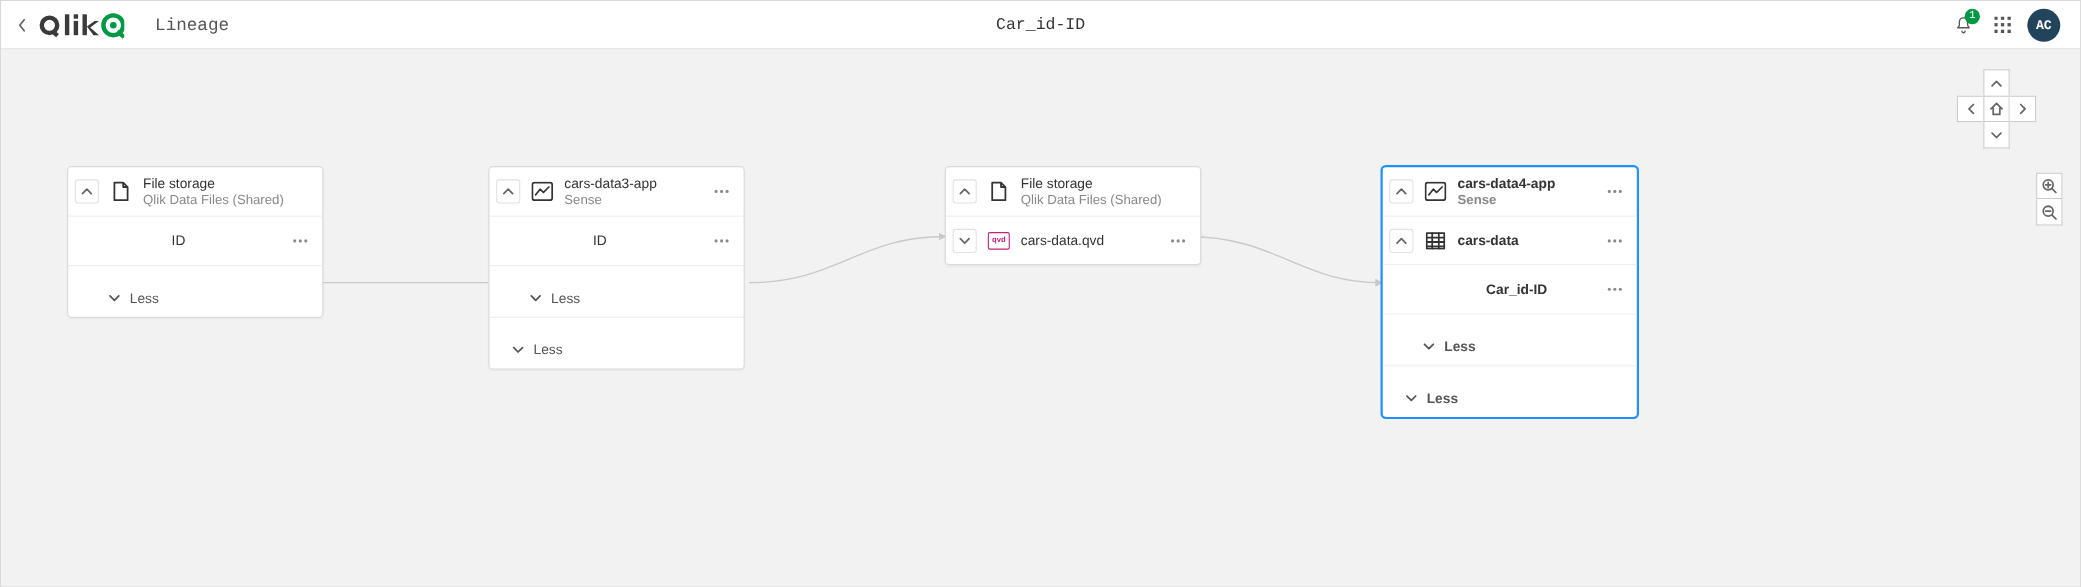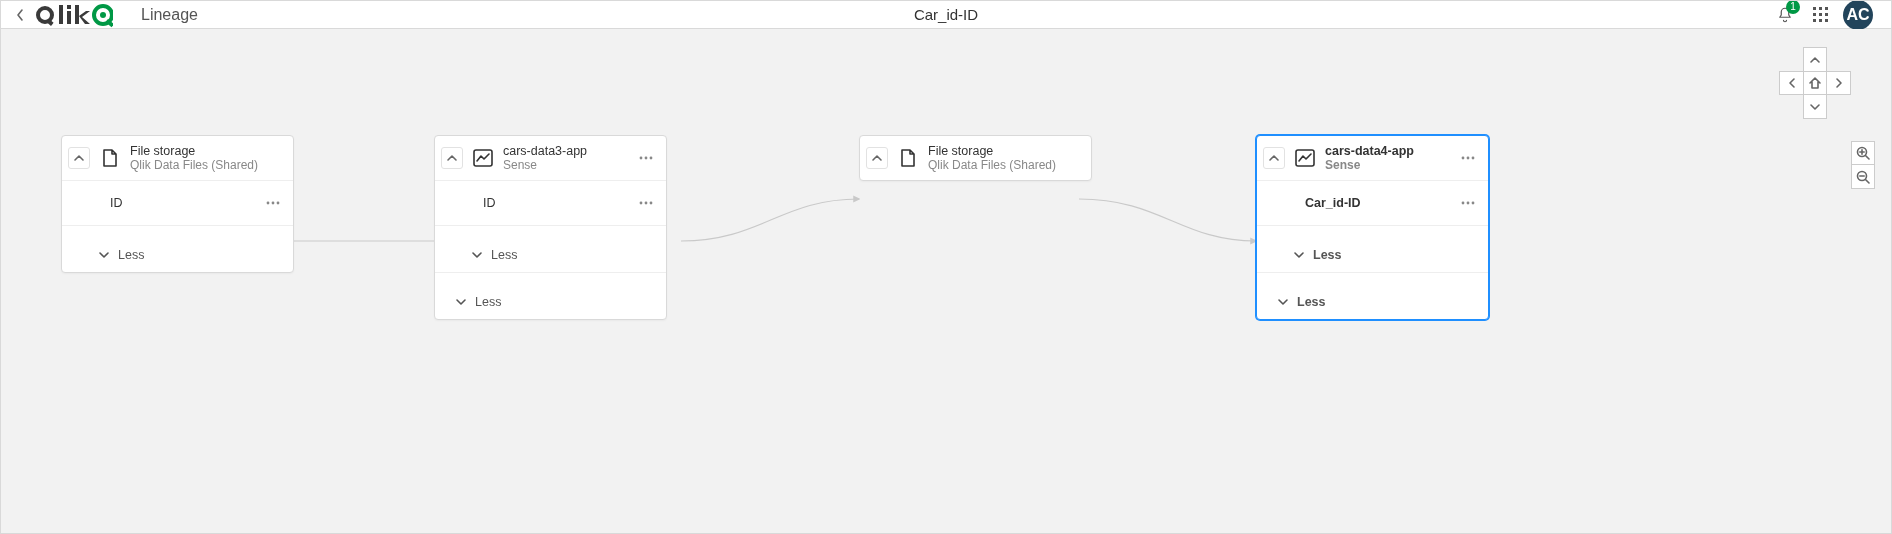--- a/index.html
+++ b/index.html
@@ -24,26 +24,27 @@
   }
   .app {
     width: 1892px; height: 534px;
     border: 1px solid var(--border);
     display: flex; flex-direction: column;
     overflow: hidden;
   }
 
   
   .topbar {
-    height: 28px;
+    height: 44px;
     border-bottom: 1px solid var(--border);
     display: flex; align-items: center;
     background: #fff;
     padding: 0 8px 0 0;
     position: relative;
+    font-family: Liberation Mono, monospace;
   }
   .back-area {
     display: flex; align-items: center; gap: 6px;
     padding-left: 10px;
   }
   .back-btn {
     width: 18px; height: 32px;
     display: flex; align-items: center; justify-content: center;
     color: #666;
     cursor: pointer;
@@ -87,21 +88,21 @@
   .apps-btn {
     width:28px; height:28px;
     display:flex; align-items:center; justify-content:center;
     color:#555;
   }
   .avatar {
     width:30px; height:30px; border-radius:50%;
     background: var(--accent-dark);
     color:#fff;
     display:flex; align-items:center; justify-content:center;
-    font-size:16px; font-weight:600;
+    font-size:12px; font-weight:600;
   }
 
   
   .canvas {
     flex:1;
     background: var(--bg);
     position: relative;
     overflow: hidden;
   }
   svg.connectors {
@@ -177,21 +178,21 @@
     cursor:pointer;
     flex-shrink:0;
   }
   .fieldrow {
     border-top:1px solid #eee;
     padding: 10px 8px 10px 44px;
     display:flex; align-items:center;
     font-size: 12.5px;
     color:#333;
   }
-  .fieldrow.indent2 { padding-left: 48px; }
+  .fieldrow.indent2 { padding-left: 94px; }
   .fieldrow .more { margin-left:auto; }
   .lessrow {
     border-top:1px solid #eee;
     padding: 22px 8px 10px 20px;
     display:flex; align-items:center; gap:8px;
     font-size: 12.5px;
     color:#555;
     cursor:pointer;
   }
   .lessrow.inner { padding-left: 36px; }
@@ -346,21 +347,21 @@
         </div>
       </div>
       <div class="lessrow inner">
         <svg width="12" height="12" viewBox="0 0 12 12">
             <path class="sv" d="M2 4 L6 8 L10 4"></path>
           </svg>
         <span>Less</span>
       </div>
     </div>
 
-    <div class="node" style="left:433px; top:106px;">
+    <div class="node" style="left:443px; top:106px;">
       <div class="nhead">
         <div class="chev">
           <svg width="12" height="12" viewBox="0 0 12 12">
               <path class="sv" d="M2 8 L6 4 L10 8"></path>
             </svg>
         </div>
         <div class="icon-box">
           <svg width="20" height="18" viewBox="0 0 20 18">
               <rect x="1" y="1" width="18" height="16" rx="2" class="sv" stroke="#009845"></rect>
               <path d="M4 12 L8 7 L11 10 L16 5" class="sv" stroke="#009845"></path>
@@ -412,20 +413,40 @@
         <div class="icon-box">
           <svg width="18" height="20" viewBox="0 0 18 20">
               <path class="sv" d="M3 2 h8 l4 4 v12 H3 Z M11 2 v4 h4" stroke="#888"></path>
             </svg>
         </div>
         <div class="nlabels">
           <div class="t">File storage</div>
           <div class="s">Qlik Data Files (Shared)</div>
         </div>
       </div>
+      <div class="nhead child">
+        <div class="chev">
+          <svg width="12" height="12" viewBox="0 0 12 12">
+              <path class="sv" d="M2 4 L6 8 L10 4"></path>
+            </svg>
+        </div>
+        <div class="icon-box">
+            <div class="icon-qvd">qvd</div>
+          </div>
+        <div class="nlabels">
+          <div class="t">cars-data.qvd</div>
+        </div>
+        <div class="more">
+          <svg width="14" height="4" viewBox="0 0 14 4">
+              <circle cx="2" cy="2" r="1.4" fill="#888"></circle>
+              <circle cx="7" cy="2" r="1.4" fill="#888"></circle>
+              <circle cx="12" cy="2" r="1.4" fill="#888"></circle>
+            </svg>
+        </div>
+      </div>
     </div>
 
     <div class="node selected" style="left:1255px; top:106px;">
       <div class="nhead">
         <div class="chev">
           <svg width="12" height="12" viewBox="0 0 12 12">
               <path class="sv" d="M2 8 L6 4 L10 8"></path>
             </svg>
         </div>
         <div class="icon-box">
@@ -439,20 +460,43 @@
           <div class="s">Sense</div>
         </div>
         <div class="more">
           <svg width="14" height="4" viewBox="0 0 14 4">
               <circle cx="2" cy="2" r="1.4" fill="#888"></circle>
               <circle cx="7" cy="2" r="1.4" fill="#888"></circle>
               <circle cx="12" cy="2" r="1.4" fill="#888"></circle>
             </svg>
         </div>
       </div>
+      <div class="nhead child">
+        <div class="chev">
+          <svg width="12" height="12" viewBox="0 0 12 12">
+              <path class="sv" d="M2 8 L6 4 L10 8"></path>
+            </svg>
+        </div>
+        <div class="icon-box">
+          <svg width="18" height="16" viewBox="0 0 18 16">
+              <rect x="1" y="1" width="16" height="14" class="sv" stroke="#666"></rect>
+              <path d="M1 5 H17 M1 9 H17 M1 13 H17 M6 1 V15 M12 1 V15" class="sv" stroke="#666" stroke-width="1"></path>
+            </svg>
+        </div>
+        <div class="nlabels">
+          <div class="t">cars-data</div>
+        </div>
+        <div class="more">
+          <svg width="14" height="4" viewBox="0 0 14 4">
+              <circle cx="2" cy="2" r="1.4" fill="#888"></circle>
+              <circle cx="7" cy="2" r="1.4" fill="#888"></circle>
+              <circle cx="12" cy="2" r="1.4" fill="#888"></circle>
+            </svg>
+        </div>
+      </div>
       <div class="fieldrow indent2">
         <span>Car_id-ID</span>
         <div class="more">
           <svg width="14" height="4" viewBox="0 0 14 4">
               <circle cx="2" cy="2" r="1.4" fill="#888"></circle>
               <circle cx="7" cy="2" r="1.4" fill="#888"></circle>
               <circle cx="12" cy="2" r="1.4" fill="#888"></circle>
             </svg>
         </div>
       </div>

